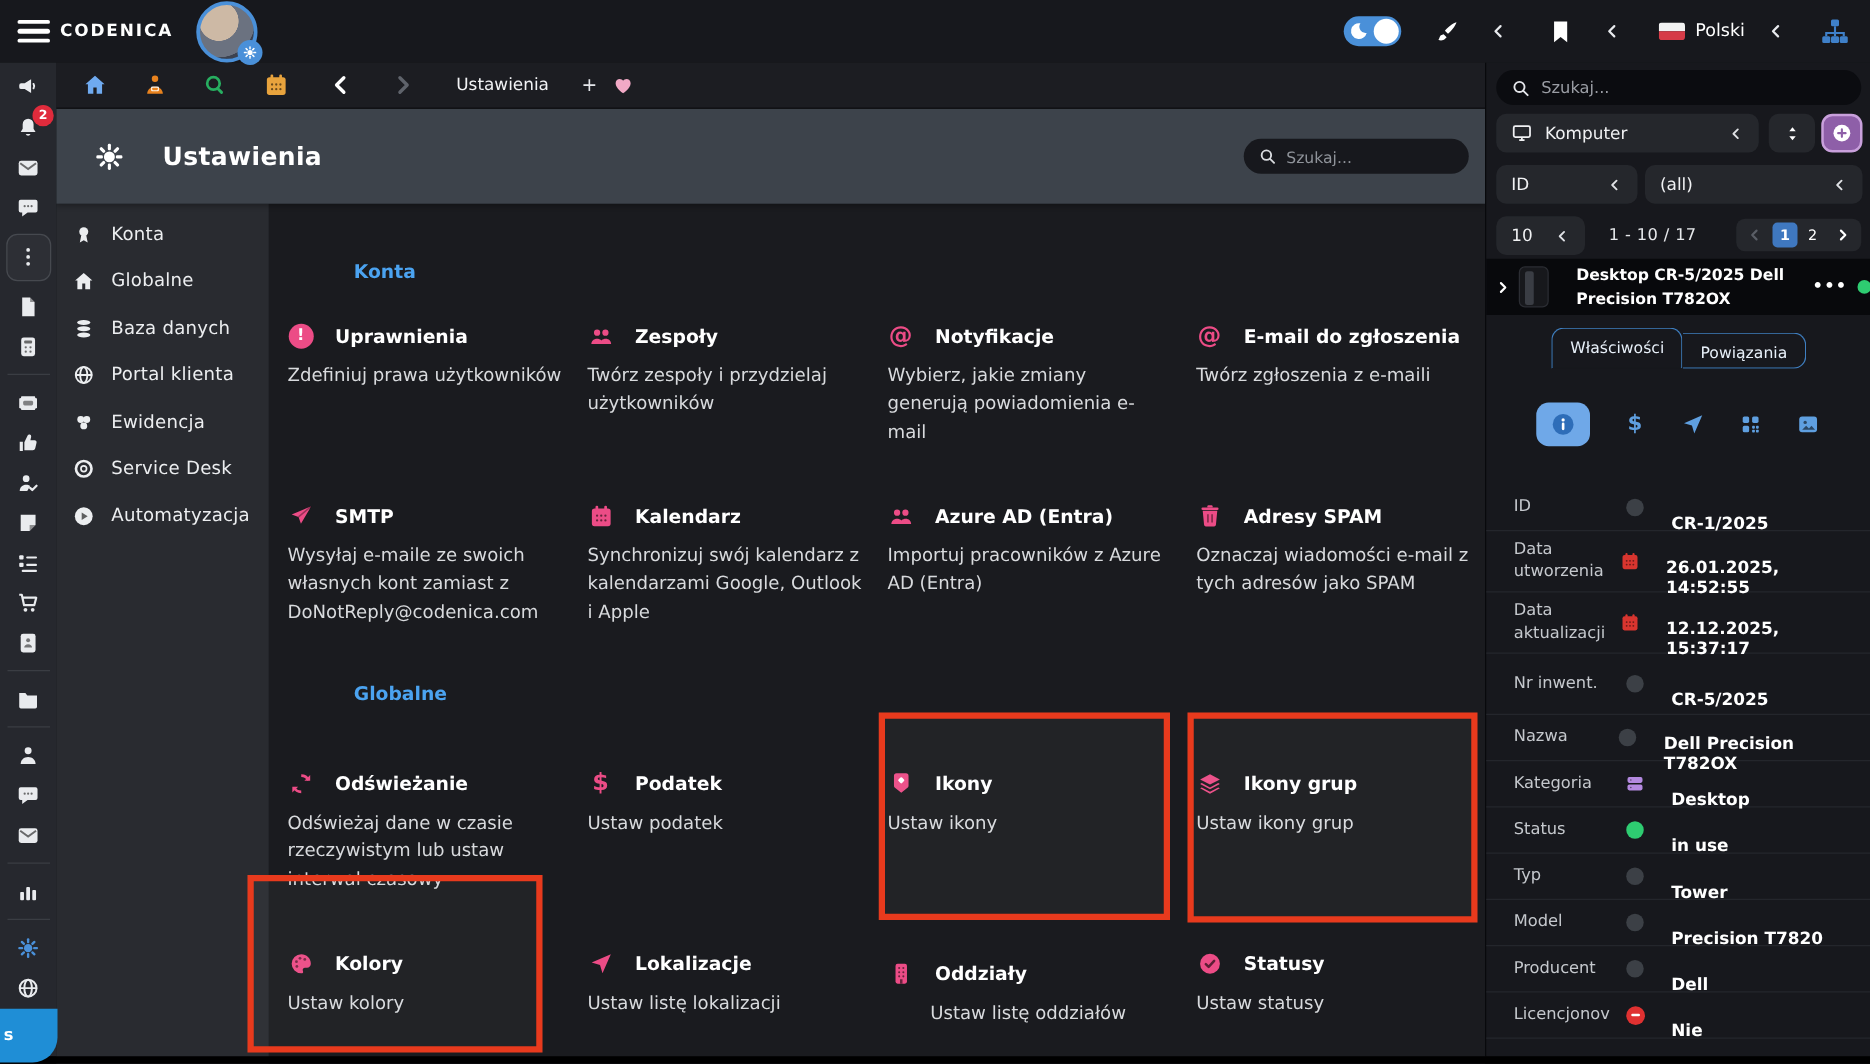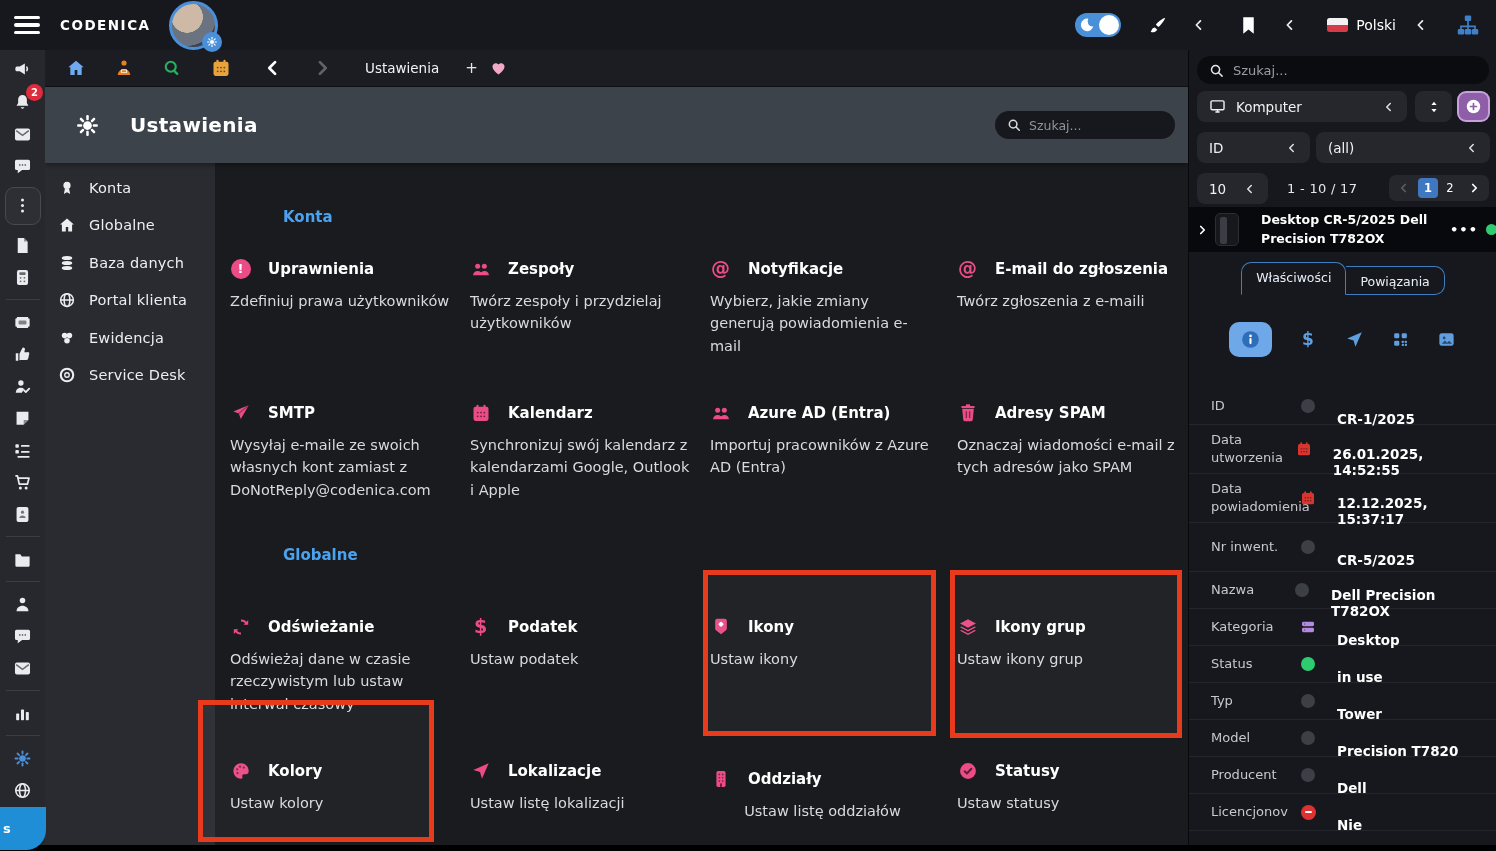--- a/index.html
+++ b/index.html
@@ -4,21 +4,21 @@
 <style>
   * { margin:0; padding:0; box-sizing:border-box; }
   html,body { width:1496px; height:851px; overflow:hidden; background:#000; }
   body { font-family:"DejaVu Sans","Liberation Sans",sans-serif; color:#fff; }
   .app { position:relative; width:1496px; height:851px; background:#141518; overflow:hidden; }
 
   
   .topbar { position:absolute; left:0; top:0; width:1496px; height:50px; background:#17181d; display:flex; align-items:center; z-index:30; }
   .hamburger { width:26px; height:18px; margin-left:14px; display:flex; flex-direction:column; justify-content:space-between; cursor:pointer; }
   .hamburger i { display:block; height:3.2px; background:#fff; border-radius:2px; }
-  .brand { margin-left:20px; font-size:13.5px; font-weight:800; letter-spacing:1.5px; }
+  .brand { margin-left:8px; font-size:13.5px; font-weight:800; letter-spacing:1.5px; }
   .avatar-wrap { position:relative; margin-left:18px; width:49px; height:49px; }
   .avatar { width:49px; height:49px; border-radius:50%; border:3px solid #4a90d9; background:radial-gradient(circle at 35% 30%, #cdb9a5 0 38%, #6b7280 39% 70%, #3c4250 71%); }
   .avatar-badge { position:absolute; right:-4px; bottom:-2px; width:20px; height:20px; border-radius:50%; background:#4a90d9; display:flex; align-items:center; justify-content:center; }
   .avatar-badge svg { width:12px; height:12px; color:#fff; }
   .topbar-right { margin-left:auto; display:flex; align-items:center; gap:0; margin-right:16px; }
   .toggle { width:46px; height:24px; border-radius:12px; background:#4a90d9; position:relative; margin-right:26px; cursor:pointer; }
   .toggle .moon { position:absolute; left:4px; top:4px; width:16px; height:16px; color:#fff; }
   .toggle .knob { position:absolute; right:2px; top:2px; width:20px; height:20px; border-radius:50%; background:#fff; }
   .tico { width:21px; height:21px; color:#fff; cursor:pointer; }
   .tchev { width:14px; height:14px; color:#e8eaee; cursor:pointer; }
@@ -505,20 +505,29 @@
       </div>
       <div class="side-item">
         <span style="display: flex; align-items: center; color: rgb(236, 238, 240); width: 18px; height: 18px;">
           <svg viewBox="0 0 24 24" fill="none" stroke="currentColor" stroke-linecap="round" stroke-linejoin="round" stroke-width="2.8">
             <circle cx="12" cy="12" r="8.3"></circle>
             <circle cx="12" cy="12" r="3" stroke-width="1.8"></circle>
           </svg>
         </span>
         <span class="lbl">Service Desk</span>
       </div>
+      <div class="side-item">
+        <span style="display: flex; align-items: center; color: rgb(236, 238, 240); width: 18px; height: 18px;">
+          <svg viewBox="0 0 24 24" fill="currentColor">
+            <circle cx="12" cy="12" r="9.5"></circle>
+            <path d="M9.8 8l6.4 4-6.4 4z" fill="rgba(0,0,0,0.6)"></path>
+          </svg>
+        </span>
+        <span class="lbl">Automatyzacja</span>
+      </div>
     </aside>
 
   <main class="main" id="main">
       <div class="sec-head" style="left: 23px; top: 44px;">
         <span style="display: flex; width: 19px; height: 19px; margin-right: 26px;">
           <svg viewBox="0 0 24 24" fill="currentColor">
             <circle cx="12" cy="8.5" r="4.8"></circle>
             <path d="M9.3 12.6L7.8 20l4.2-2.5L16.2 20l-1.5-7.4z"></path>
           </svg>
         </span>
@@ -878,21 +887,21 @@
                 <circle cx="16" cy="11.5" r="1.1"></circle>
                 <circle cx="8" cy="16" r="1.1"></circle>
                 <circle cx="12" cy="16" r="1.1"></circle>
                 <circle cx="16" cy="16" r="1.1"></circle>
               </g>
             </svg>
           </span>
           <span class="pvalue">26.01.2025, 14:52:55</span>
         </div>
         <div class="prow" style="height: 49px;">
-          <span class="plabel">Data powiadomienia</span>
+          <span class="plabel">Data aktualizacji</span>
           <span class="picon">
             <svg class="cal" viewBox="0 0 24 24" fill="currentColor">
               <rect x="3" y="4.5" width="18" height="17" rx="2.5"></rect>
               <rect x="6.5" y="2" width="2.6" height="5" rx="1.2"></rect>
               <rect x="14.9" y="2" width="2.6" height="5" rx="1.2"></rect>
               <g fill="rgba(0,0,0,0.5)">
                 <circle cx="8" cy="11.5" r="1.1"></circle>
                 <circle cx="12" cy="11.5" r="1.1"></circle>
                 <circle cx="16" cy="11.5" r="1.1"></circle>
                 <circle cx="8" cy="16" r="1.1"></circle>

